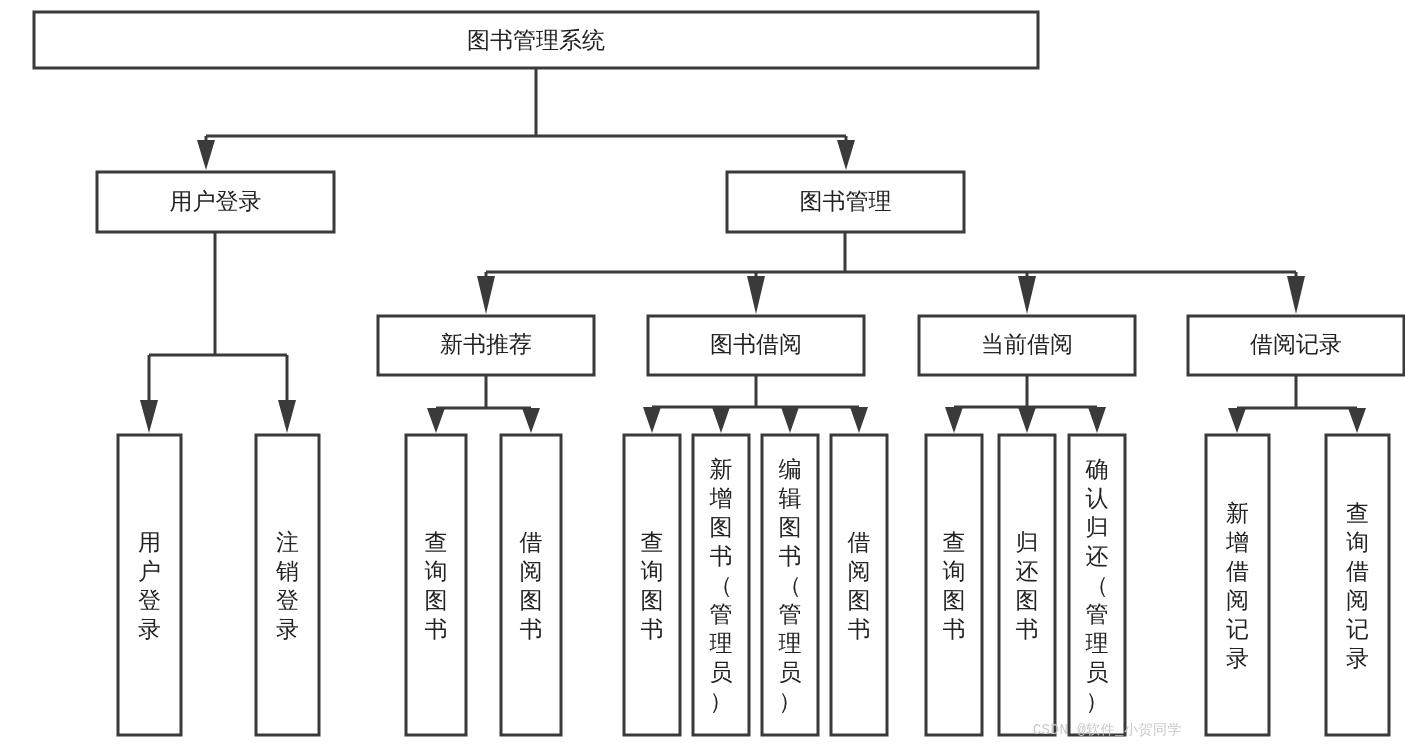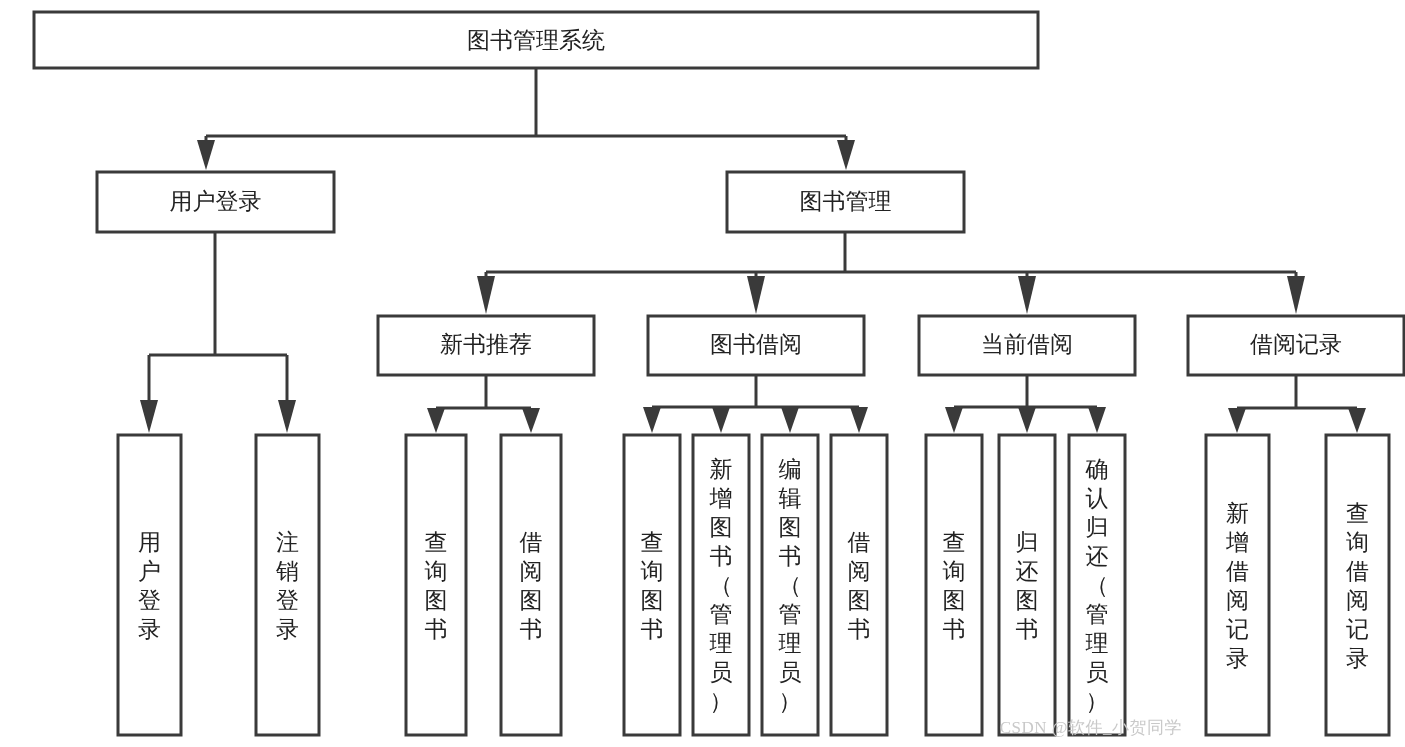--- a/index.html
+++ b/index.html
@@ -52,22 +52,22 @@
   .node-label-v {
     font-family: "Liberation Sans", "DejaVu Sans", sans-serif;
     font-size: 23px;
     fill: #222222;
     text-anchor: middle;
   }
   .watermark {
     position: absolute;
     right: 14px;
     bottom: 8px;
-    font-family: Liberation Serif, serif;
-    font-size: 17px;
+    font-family: Liberation Mono, monospace;
+    font-size: 14px;
     color: #c9c9c9;
     letter-spacing: 0.5px;
     white-space: nowrap;
     user-select: none;
   }
 </style>
 </head>
 <body>
 
 <div id="diagram-root">

